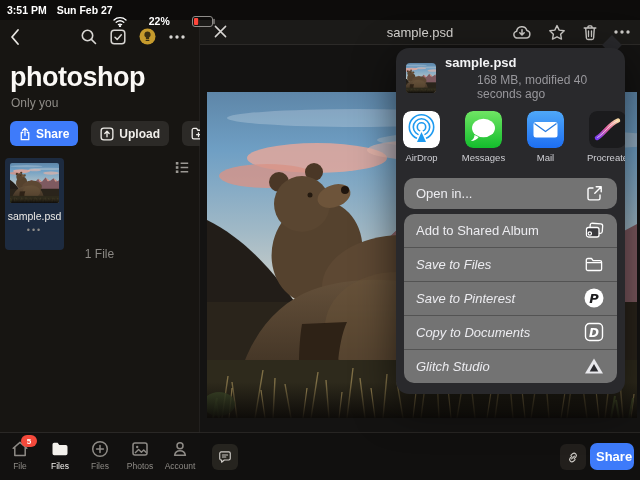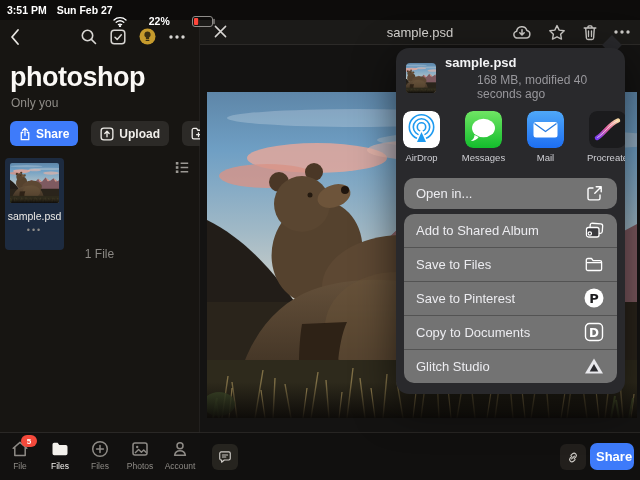--- a/index.html
+++ b/index.html
@@ -68,21 +68,21 @@
   .pop-apps{display:flex;gap:25px;padding:4px 0 0 7px;height:58px;overflow:hidden;}
   .app{width:37px;flex:0 0 auto;display:flex;flex-direction:column;align-items:center;gap:4px;cursor:pointer;}
   .app-icon{width:37px;height:37px;border-radius:8px;overflow:hidden;}
   .app-label{font-size:9.5px;color:#cfcfd4;white-space:nowrap;}
   .pop-group{margin:0 8px;background:#737373;border-radius:10px;overflow:hidden;}
   .g1{margin-top:9px;}
   .g2{margin-top:5px;}
   .pop-row{height:33px;display:flex;align-items:center;justify-content:space-between;
            padding:0 12px;font-size:13px;color:#ececf0;cursor:pointer;}
   .g1 .pop-row{height:31px;}
-  .pop-row + .pop-row{border-top:1px solid rgba(0,0,0,.28);}
+  .pop-row + .pop-row{border-top:1px solid rgba(0,0,0,.28);font-style:italic;}
   .row-icn{display:flex;align-items:center;justify-content:center;width:22px;color:#fff;}
 </style>
 </head>
 <body>
 
 <svg width="0" height="0" style="position:absolute">
   <defs>
     <linearGradient id="sky" x1="0" y1="0" x2="0" y2="1">
       <stop offset="0" stop-color="#5e86a8"></stop>
         <stop offset=".18" stop-color="#6f9fc4"></stop>

